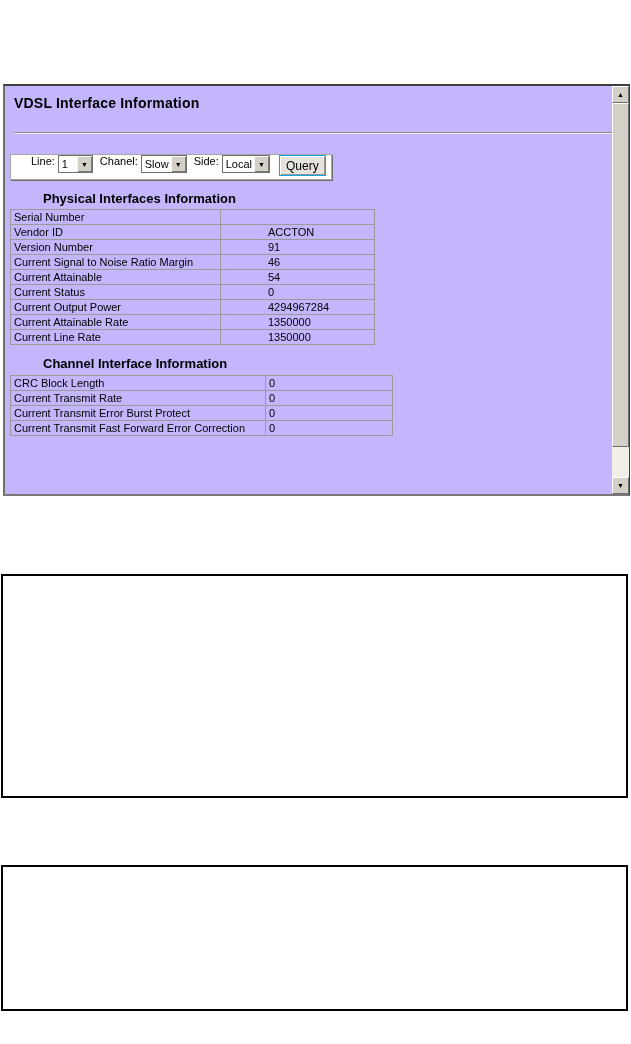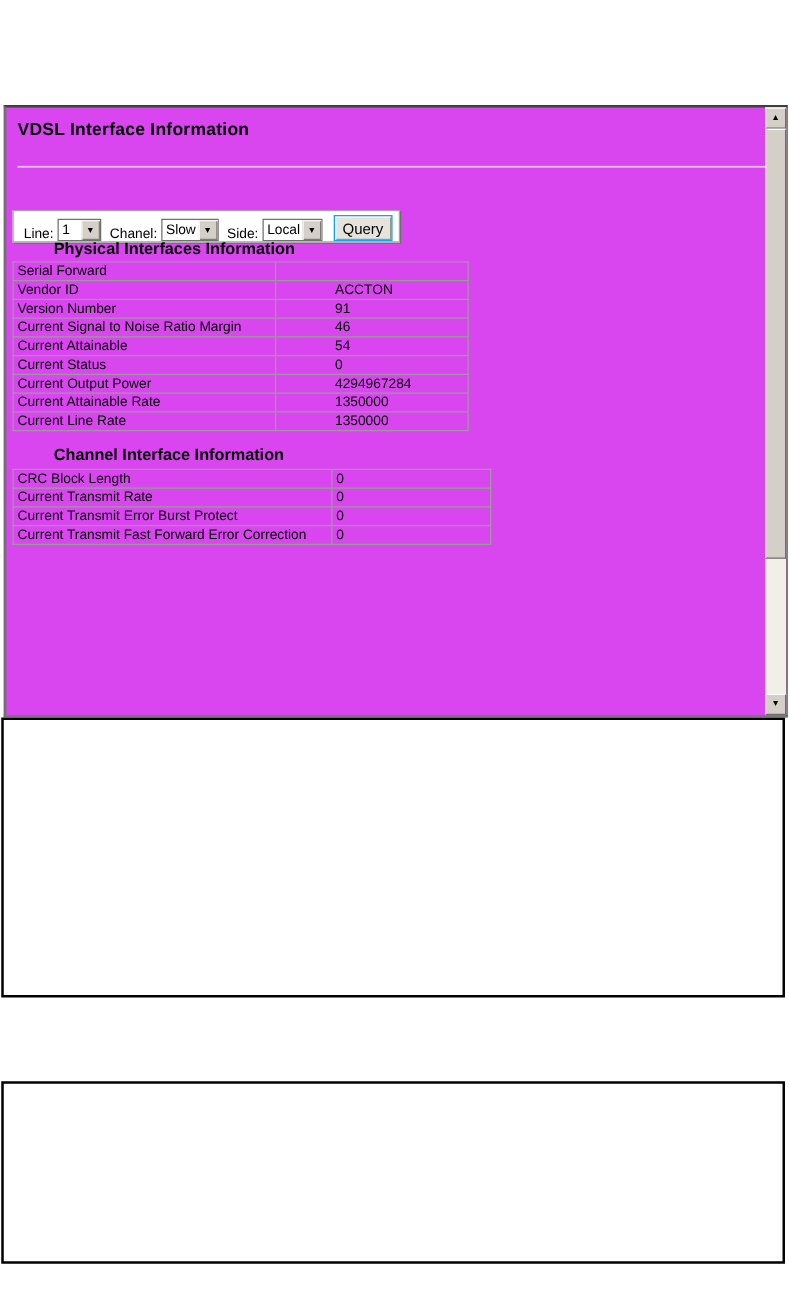--- a/index.html
+++ b/index.html
@@ -3,46 +3,45 @@
 <meta charset="utf-8">
 <style>
   html,body{margin:0;padding:0;}
   body{
     width:631px;height:1044px;position:relative;background:#ffffff;
     font-family:"Liberation Sans", sans-serif;color:#000;
     -webkit-font-smoothing:none;
   }
   
   .frame{
-    position:absolute;left:3px;top:84px;width:627px;height:490px;
-    box-sizing:border-box;background:#d946ef;
+    position:absolute;left:3px;top:84px;width:627px;height:412px;
+    box-sizing:border-box;background:#c4b5fd;
     border-top:2px solid #3f3f3f;
     border-left:2px solid #6f6f6f;
     border-bottom:2px solid #787878;
     border-right:1px solid #3f3f3f;
   }
   .frame-content{
     position:absolute;left:0;top:0;right:17px;bottom:0;overflow:hidden;
   }
   .page-title{
     position:absolute;left:9px;top:9px;
     font-size:14px;font-weight:bold;letter-spacing:0.2px;
   }
   .rule{
     position:absolute;left:9px;top:46px;width:598px;height:0;
     border-top:1px solid #8f8f8f;border-bottom:1px solid #ececec;
   }
   
   .toolbar{
     position:absolute;left:5px;top:68px;height:26px;box-sizing:border-box;
-    display:flex;align-items:flex-end;padding:0 5px 0 8px;
+    display:flex;align-items:flex-start;padding:0 5px 0 20px;
     background:#fff;
     border:1px solid #a6a6a6;
     box-shadow:1px 1px 0 #6e6e6e;
-    margin-top:14px;
   }
   .ctl-label{font-size:11px;margin-right:3px;white-space:nowrap;}
   .combo{
     display:inline-flex;align-items:stretch;height:18px;box-sizing:border-box;
     background:#fff;border:1px solid #707070;margin-right:7px;
   }
   .combo .txt{
     font-size:11px;line-height:16px;padding:0 2px 0 3px;white-space:nowrap;
     min-width:13px;
   }
@@ -132,21 +131,21 @@
         <span class="btn">▼</span>
       </span>
       <button class="query-btn">Query</button>
     </div>
 
     <div class="section-heading h-phys">Physical Interfaces Information</div>
 
     <table class="info t1">
       <tbody>
           <tr>
-            <td class="lbl">Serial Forward</td>
+            <td class="lbl">Serial Number</td>
             <td class="val"></td>
           </tr>
           <tr>
             <td class="lbl">Vendor ID</td>
             <td class="val">ACCTON</td>
           </tr>
           <tr>
             <td class="lbl">Version Number</td>
             <td class="val">91</td>
           </tr>

